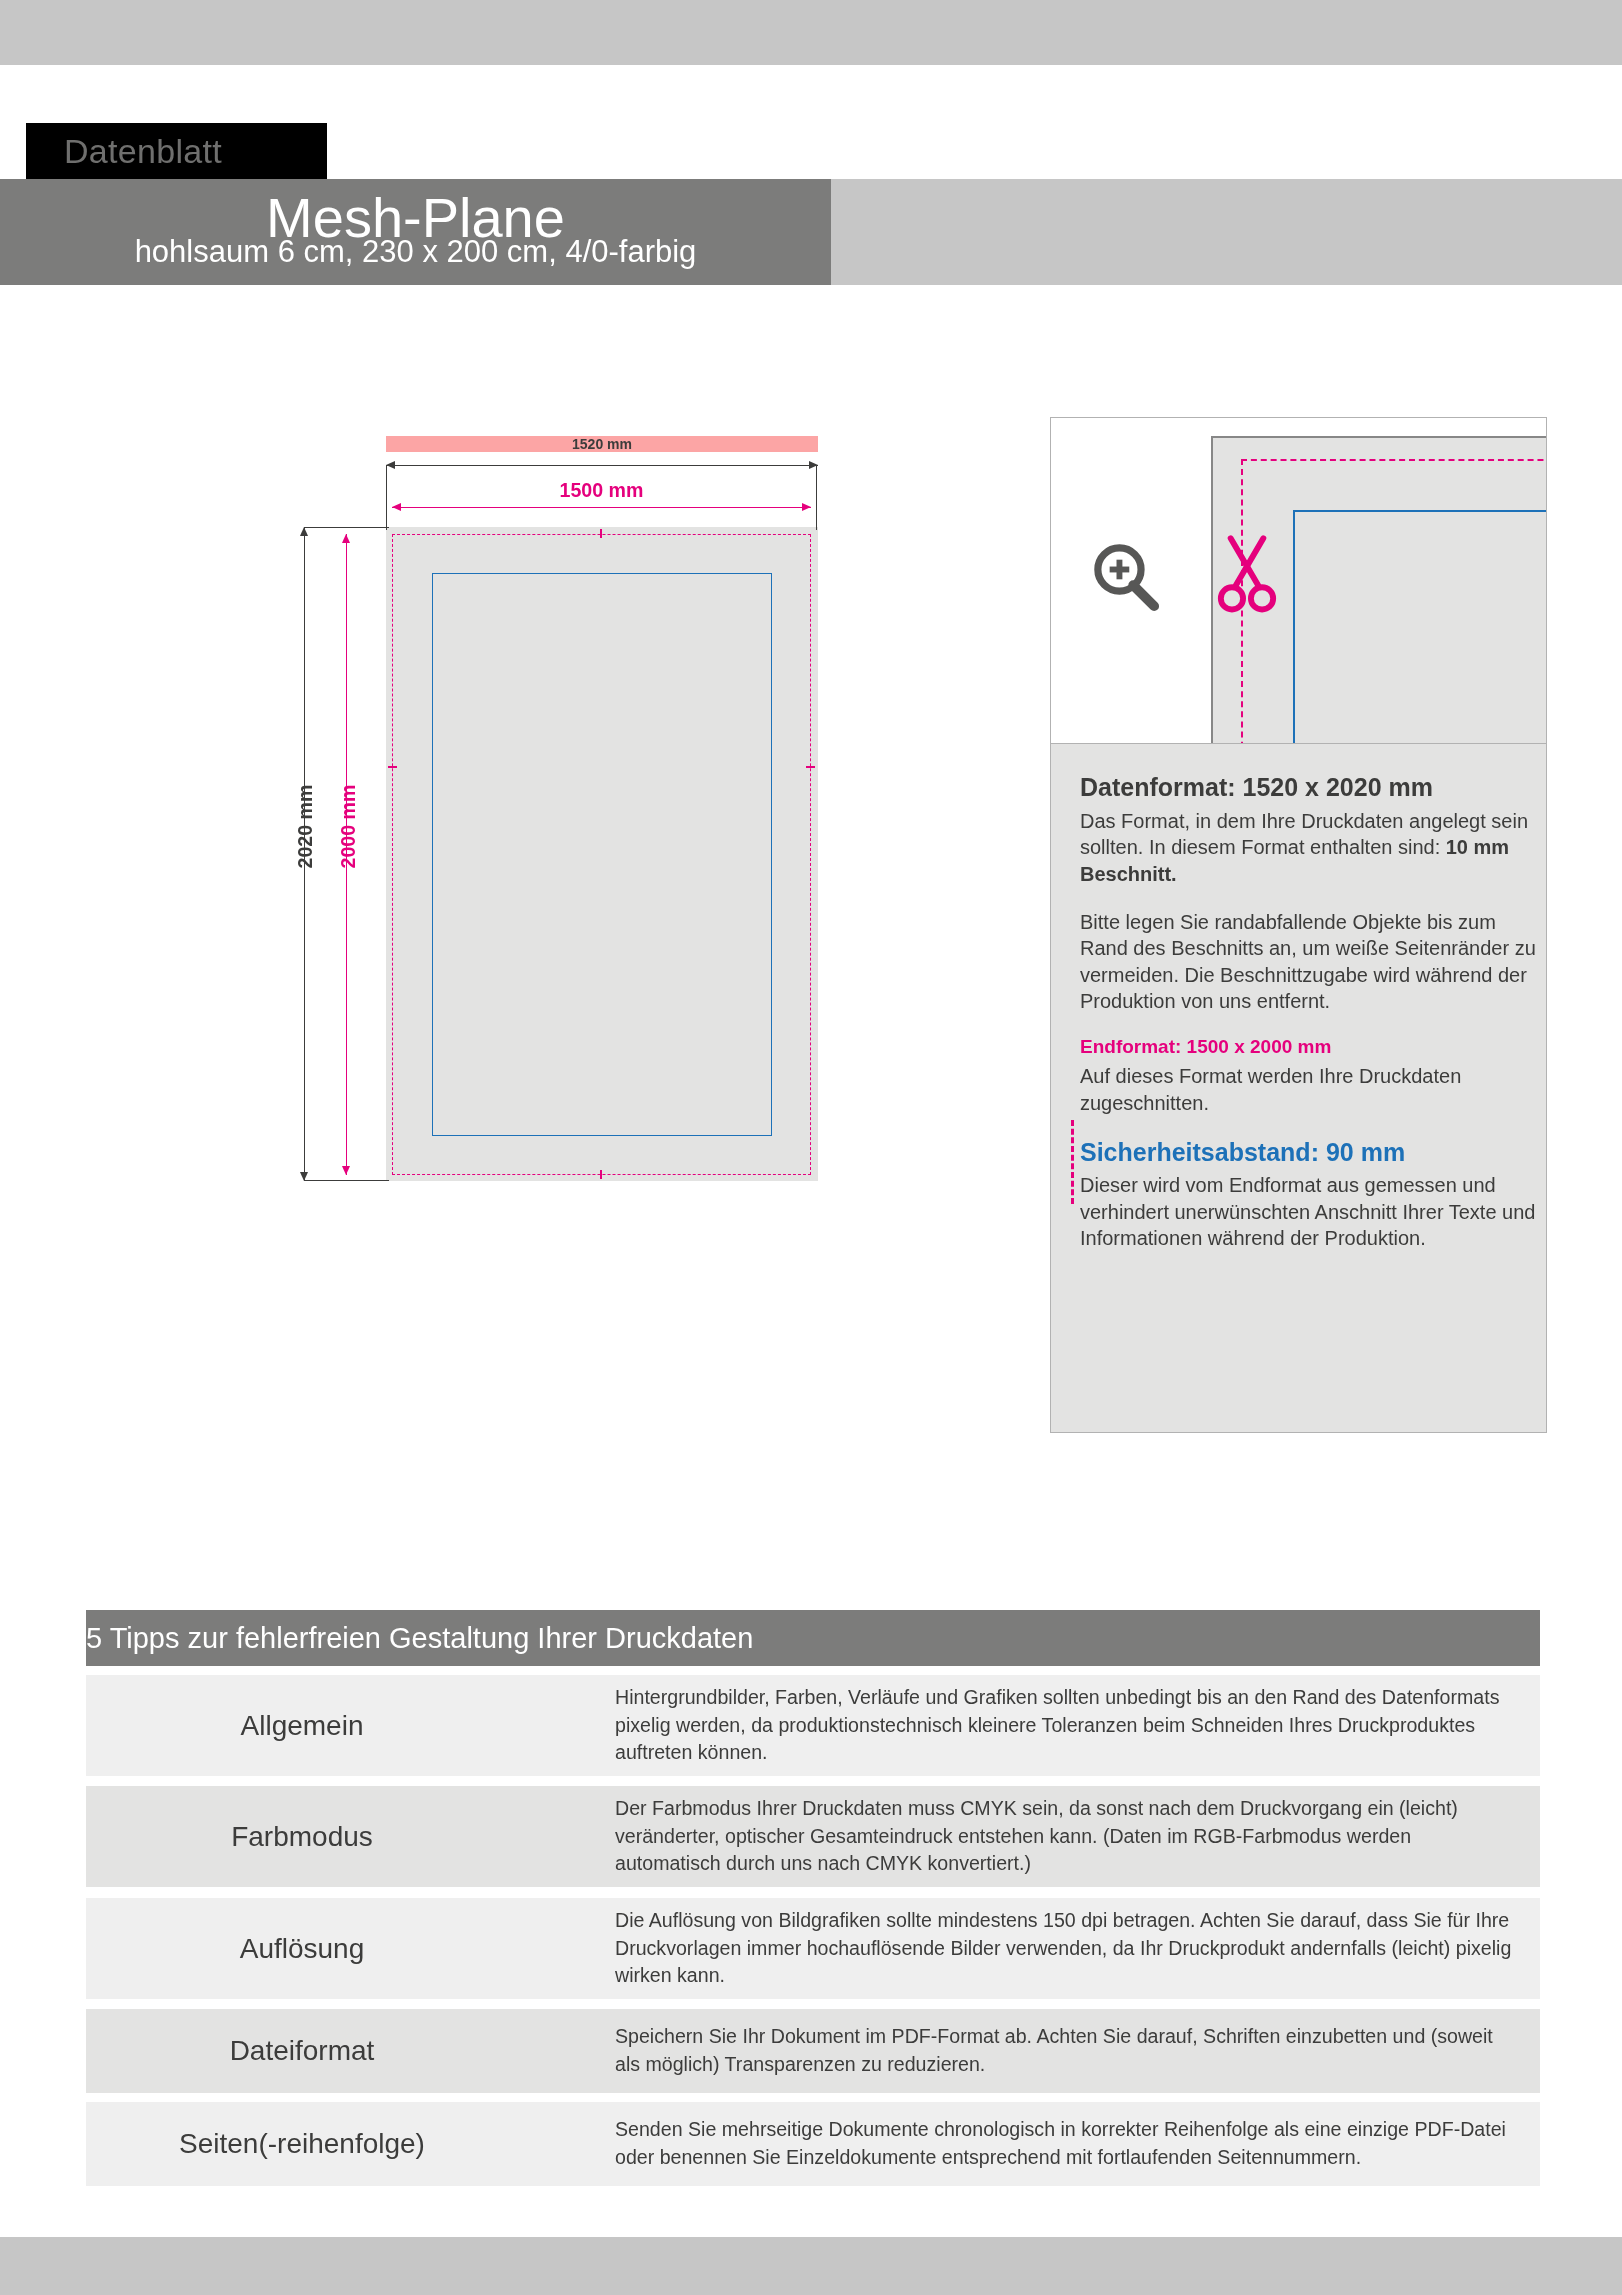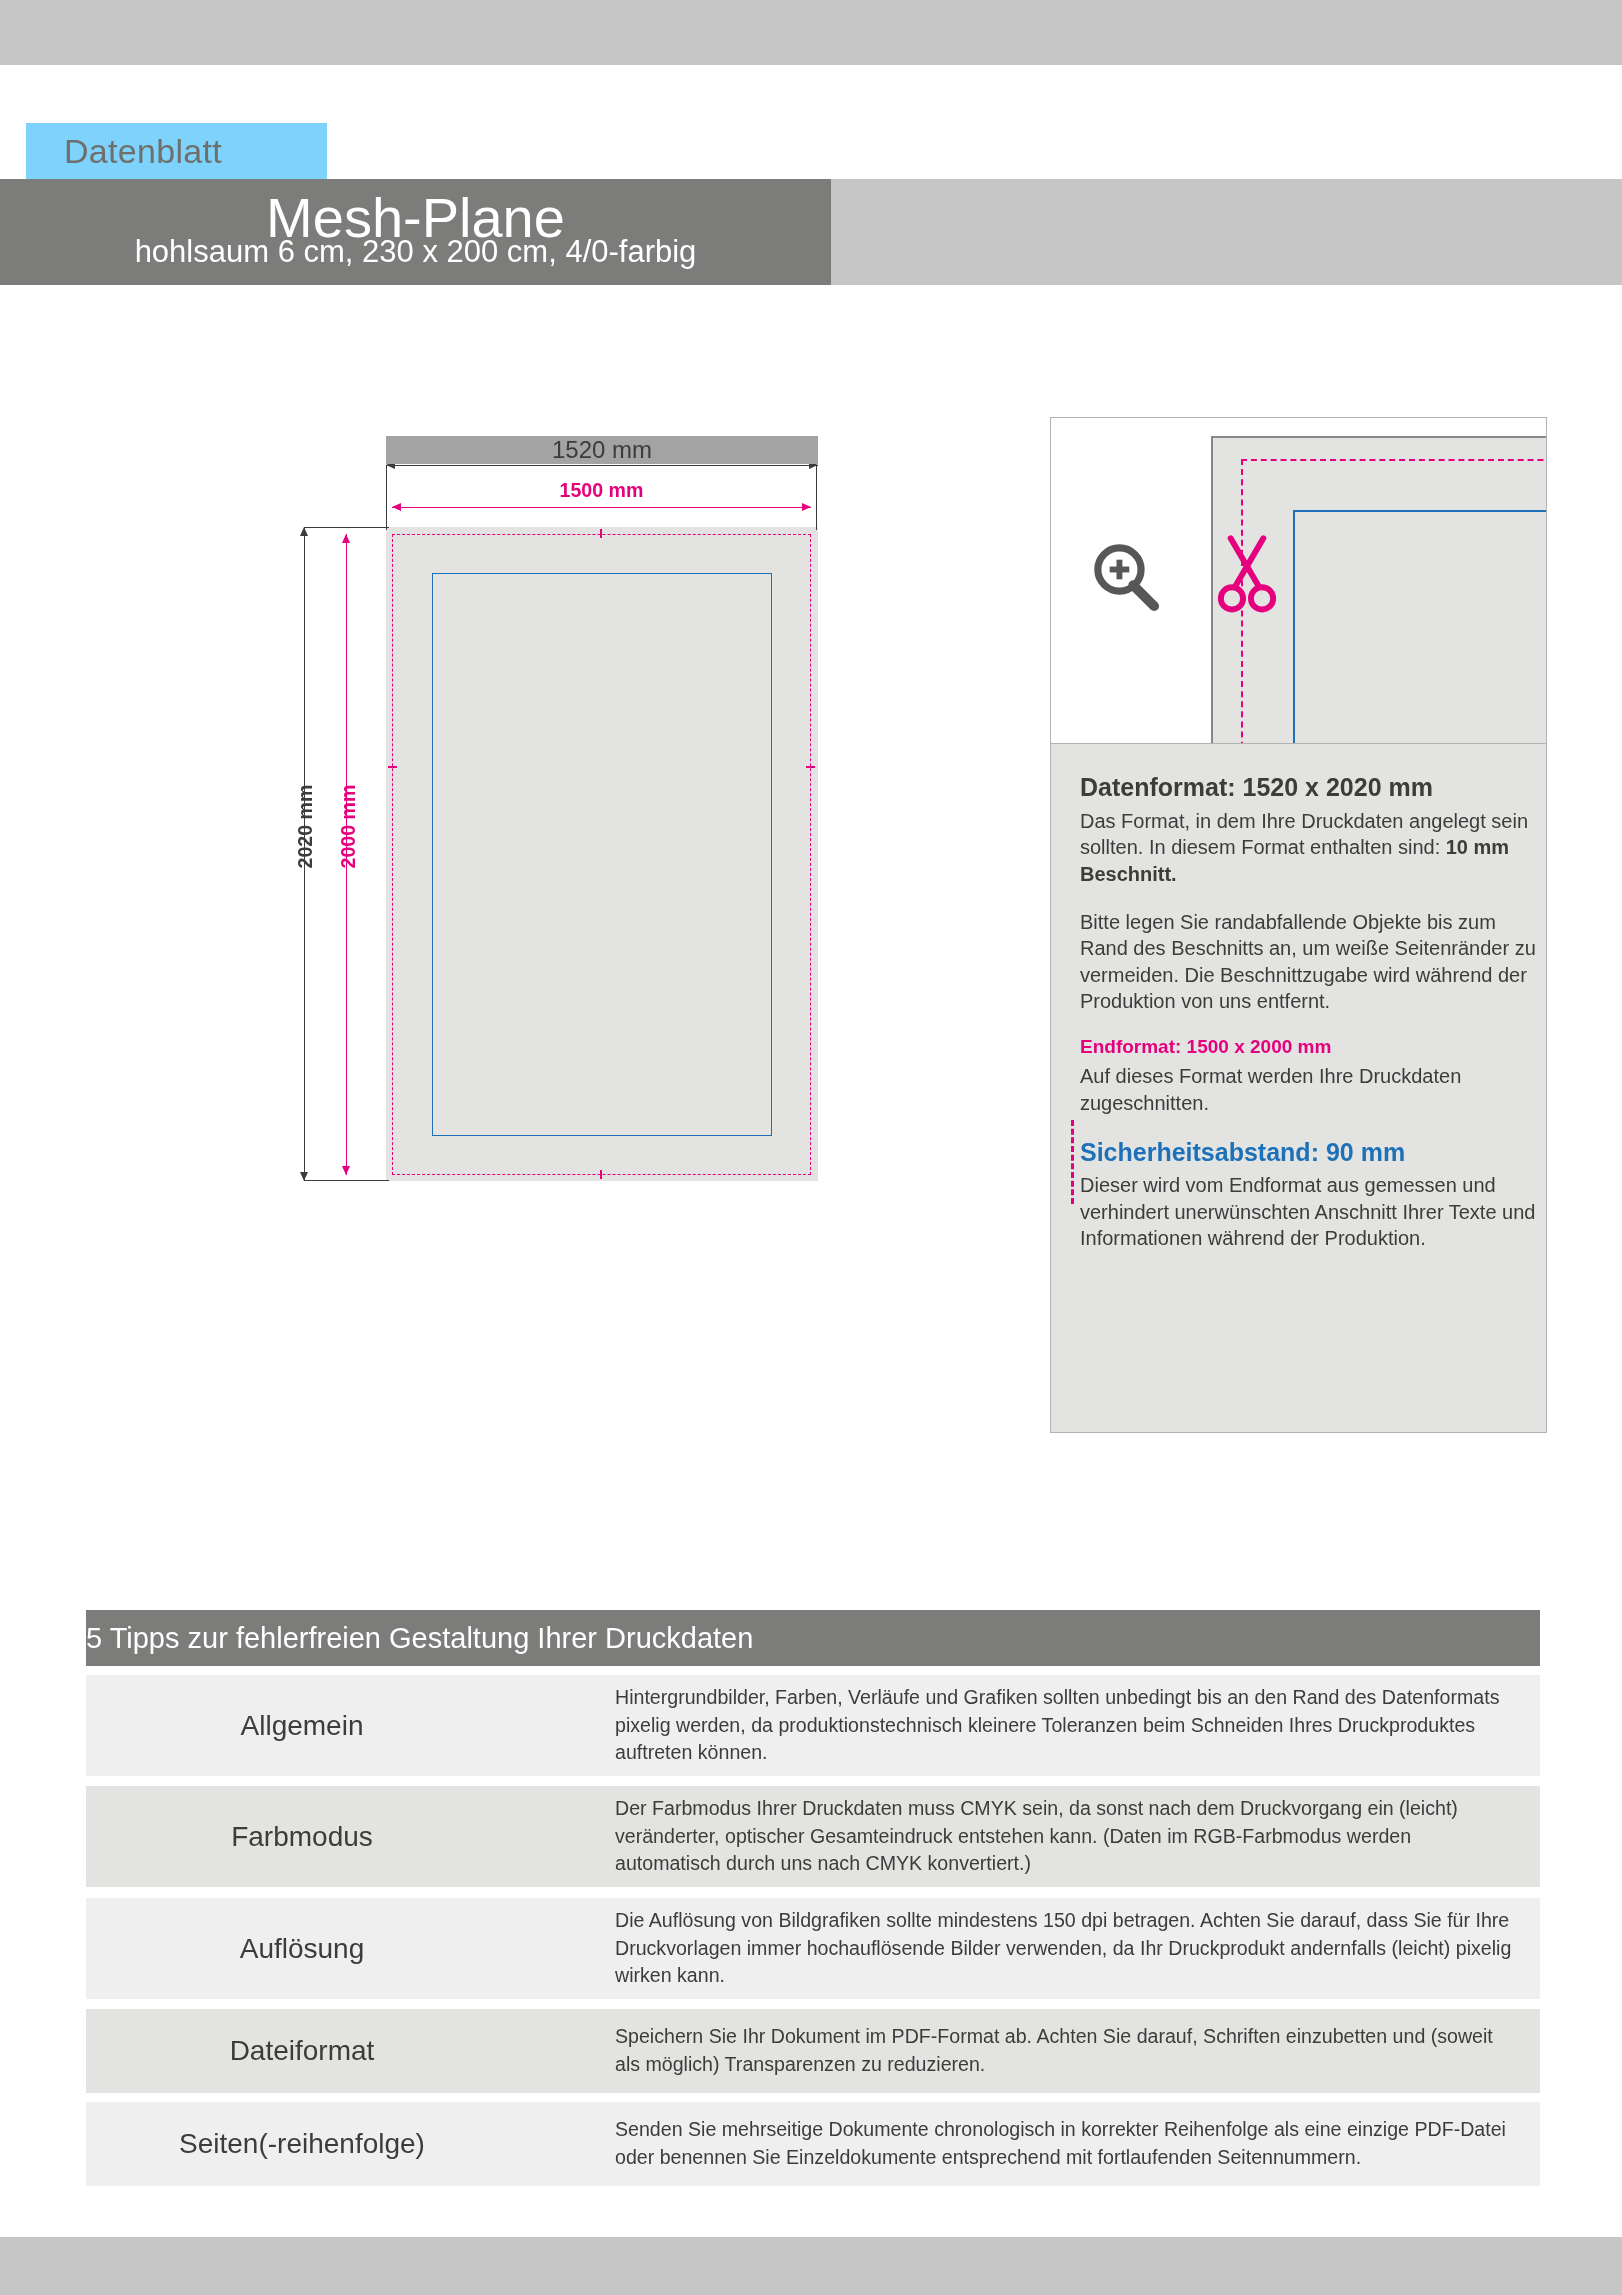--- a/index.html
+++ b/index.html
@@ -23,21 +23,21 @@
     width: 1623px;
     height: 65px;
     background: #c6c6c6;
   }
   .datenblatt-tab {
     position: absolute;
     top: 123px;
     left: 26px;
     width: 301px;
     height: 56px;
-    background: #7dd3fc;
+    background: #000000;
     display: flex;
     align-items: center;
     padding-left: 38px;
     box-sizing: border-box;
   }
   .datenblatt-tab span {
     font-size: 34px;
     color: #6f6f6e;
     letter-spacing: 0.3px;
   }
@@ -144,24 +144,24 @@
   }
   .dim-h-top-tickL { left: 105px; }
   .dim-h-top-tickR { left: 535px; }
 
   .lbl-1520 {
     position: absolute;
     left: 105px;
     top: 17px;
     width: 432px;
     text-align: center;
-    font-size: 24px;
-    font-weight: normal;
-    color: #3c3c3b;
-    background: #a3a3a3;
+    font-size: 14px;
+    font-weight: bold;
+    color: #3c3c3b;
+    background: #fca5a5;
   }
 
   
   .dim-h-mag {
     position: absolute;
     left: 111px;
     top: 88px;
     width: 419px;
     height: 1.3px;
     background: #e5007d;

